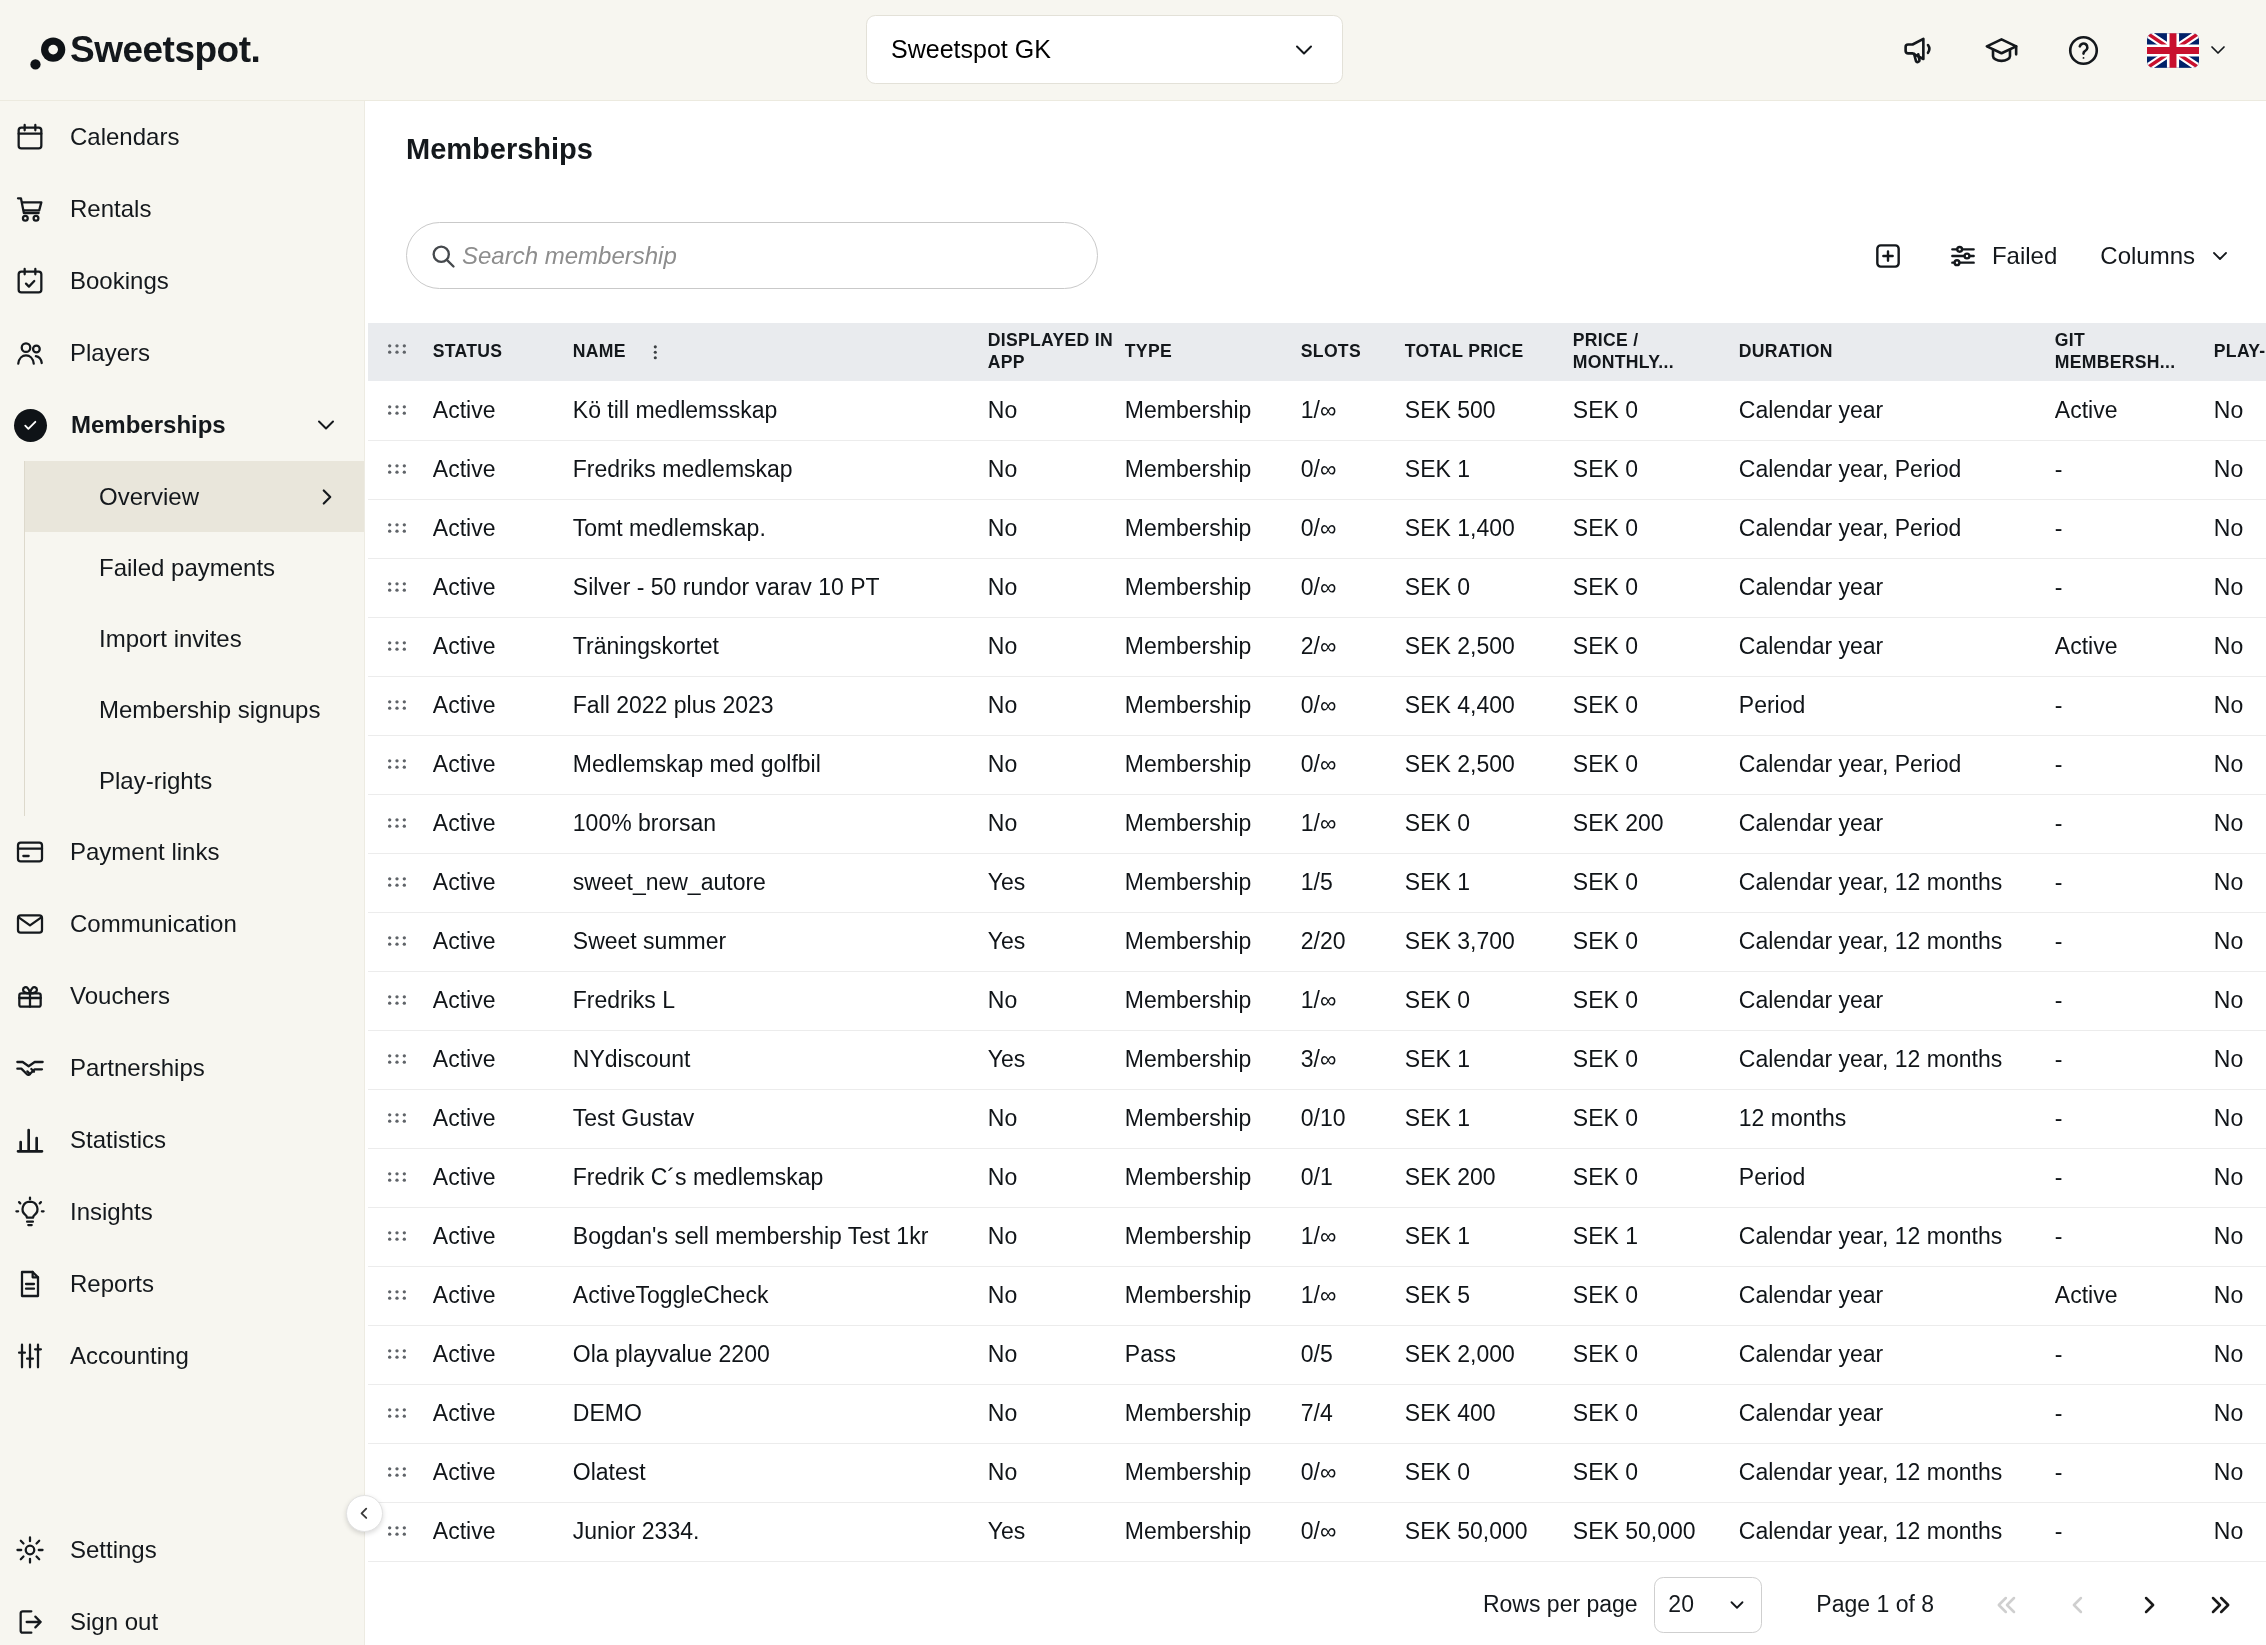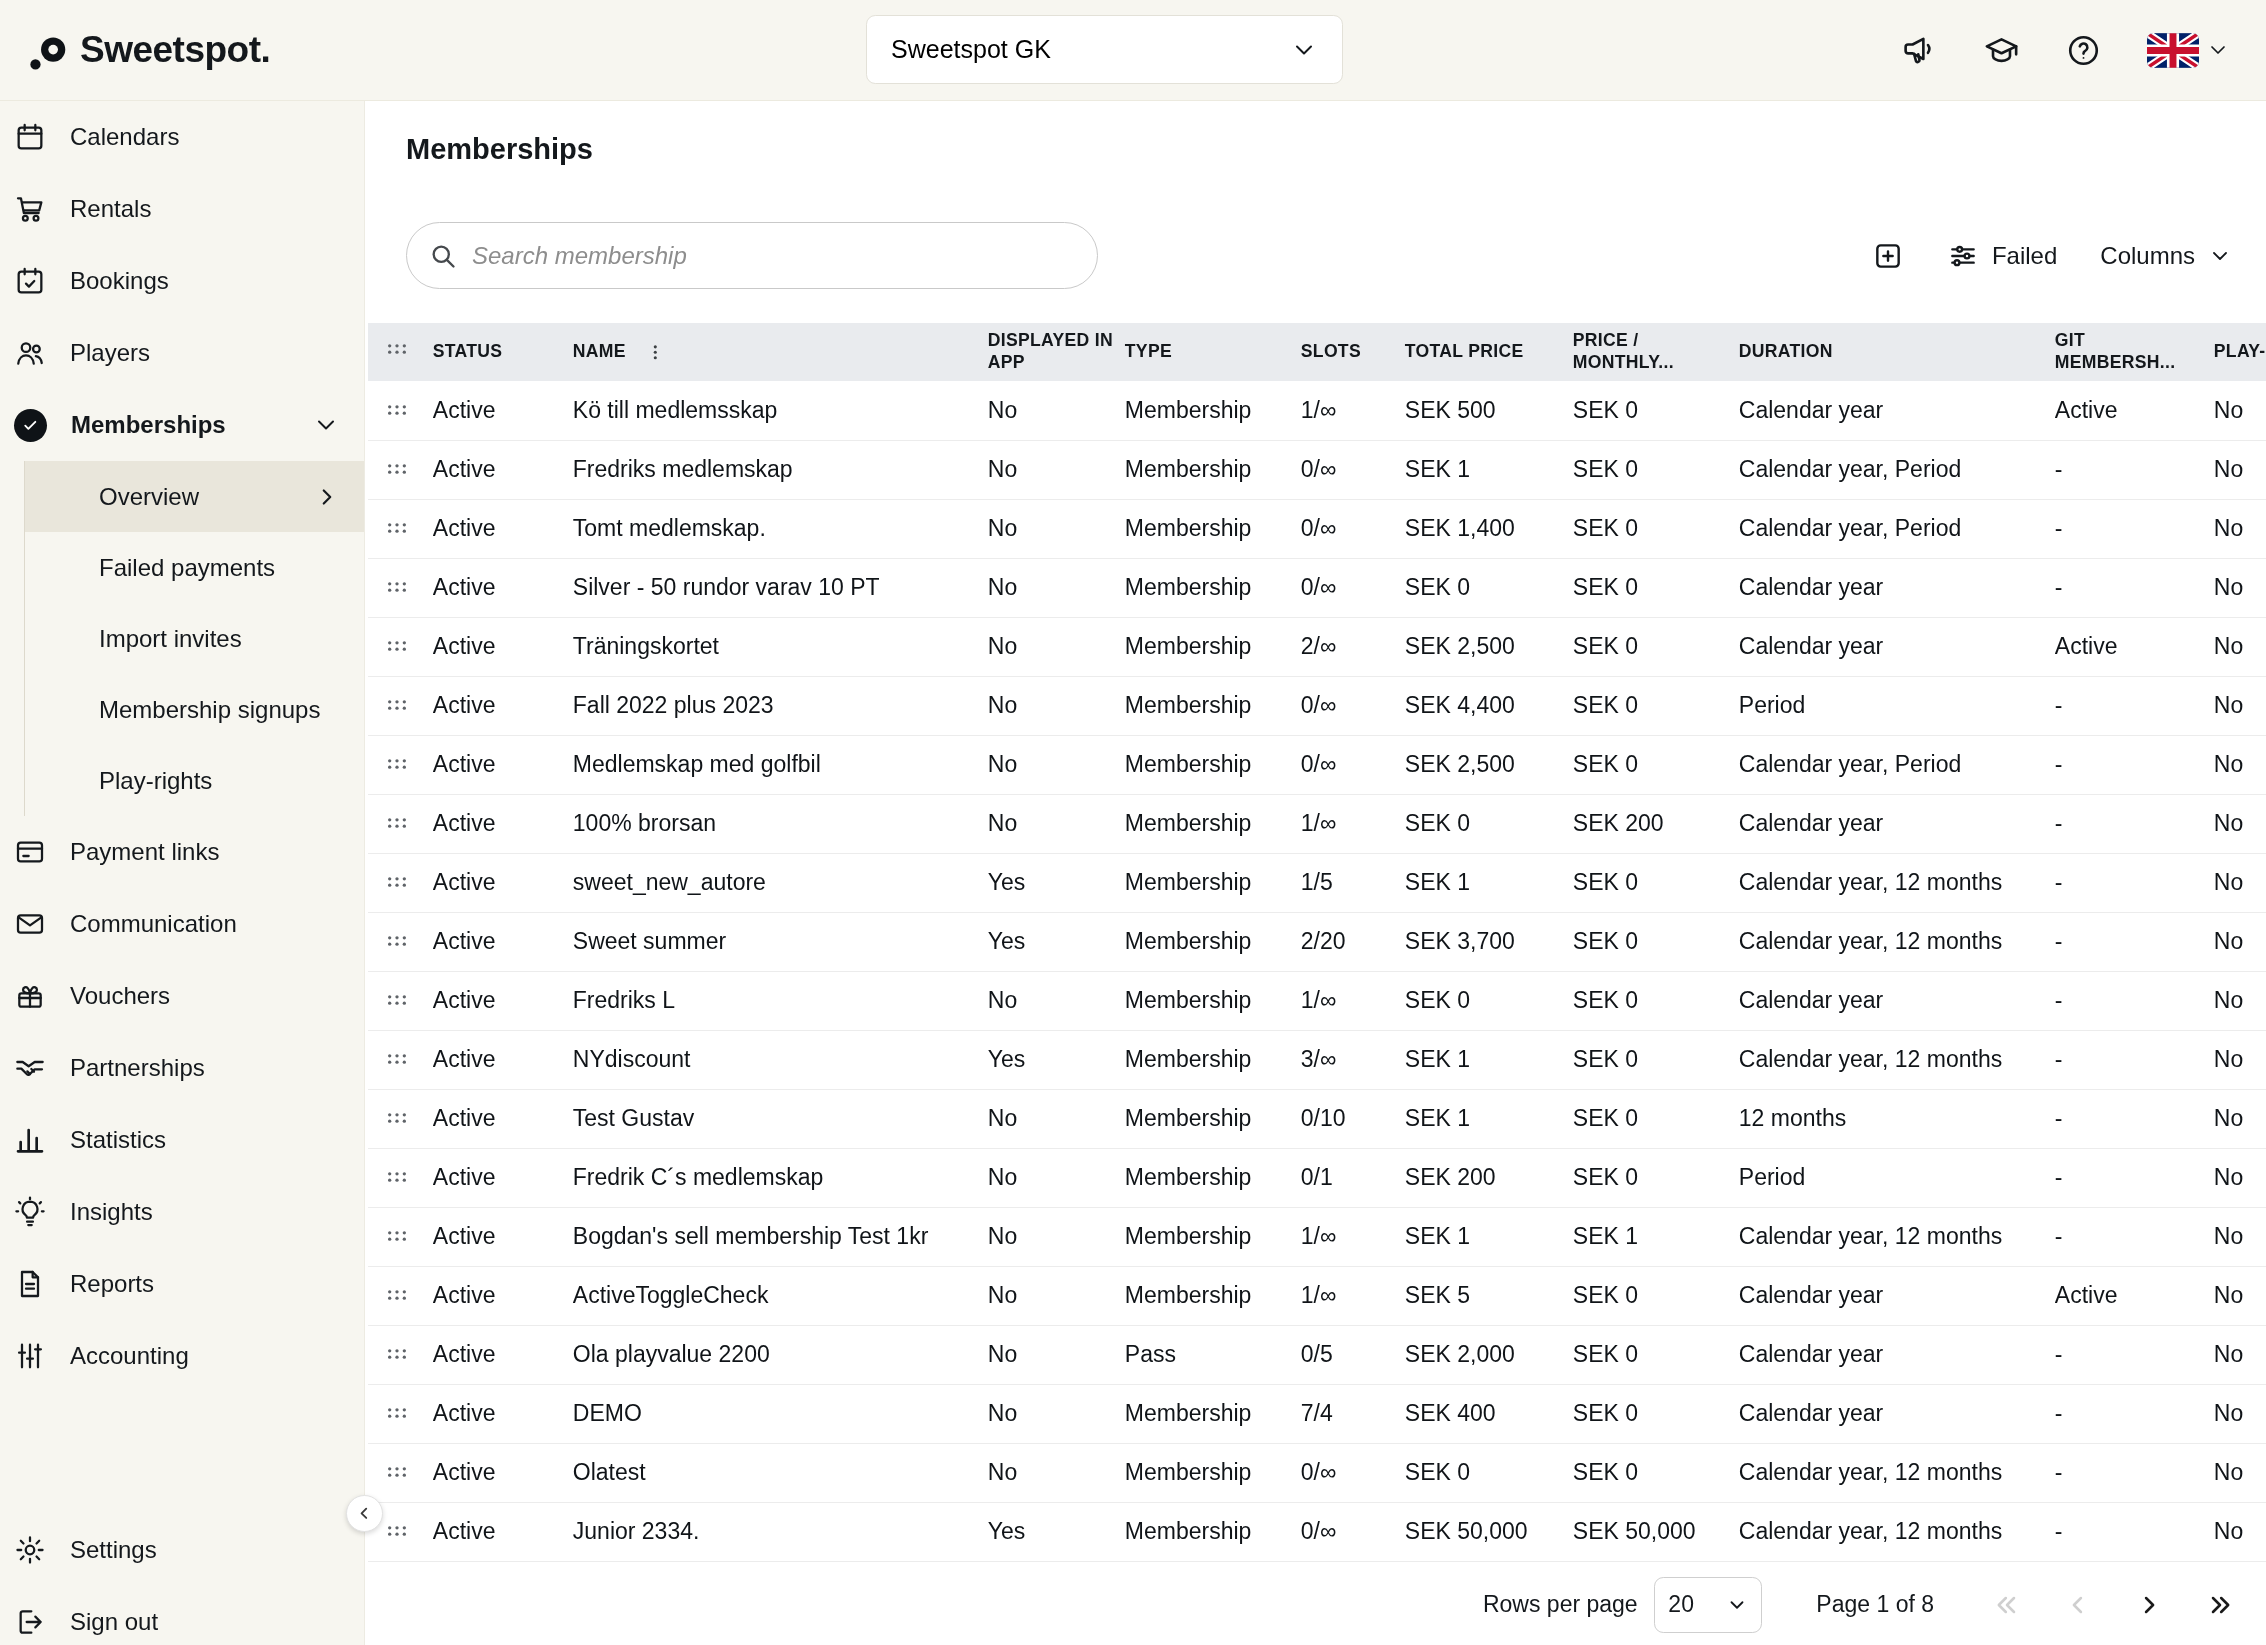--- a/index.html
+++ b/index.html
@@ -1,21 +1,21 @@
 <!DOCTYPE html>
 <html style="font-size:15px"><head>
 <meta charset="utf-8">
 <style>
   *{box-sizing:border-box;margin:0;padding:0}
   html,body{width:2267px;height:1646px;overflow:hidden}
   body{font-family:"Liberation Sans",sans-serif;color:#14181c;background:#fff}
 
   
   .topbar{height:101px;background:#f7f6f0;display:flex;align-items:center;padding:0 37px 0 28px;position:relative;border-bottom:0.9px solid #eceadf}
-  .logo{display:flex;align-items:center;gap:11px;font-weight:700;font-size:37px;letter-spacing:-0.5px}
+  .logo{display:flex;align-items:center;gap:1px;font-weight:700;font-size:37px;letter-spacing:-0.5px}
   .logo svg{width:41px;height:41px}
   .club-selector{position:absolute;left:866px;top:15px;width:477px;height:69px;background:#fff;border:0.9px solid #e3e1d8;border-radius:9.3px;display:flex;align-items:center;justify-content:space-between;padding:0 24px;font-size:25px;cursor:pointer}
   .topbar-icons{margin-left:auto;display:flex;align-items:center;gap:45px}
   .tbic{width:37px;height:37px;stroke:#14181c;fill:none;stroke-width:1.7;stroke-linecap:round;stroke-linejoin:round;cursor:pointer}
   .flag-wrap{display:flex;align-items:center;gap:7.4px;cursor:pointer}
   .flag{width:52px;height:35px;border-radius:6.5px;overflow:hidden;display:block}
 
   
   .shell{display:flex;height:1544px}
   .sidebar{width:365px;background:#f7f6f0;border-right:0.9px solid #edebe2;display:flex;flex-direction:column;position:relative;flex:none}
@@ -31,21 +31,21 @@
   .sub-item.selected{background:#e9e6db;font-weight:400}
   .sub-item .chev-r{margin-left:auto;width:26px;height:26px;stroke:#15191d;fill:none;stroke-width:2;stroke-linecap:round;stroke-linejoin:round}
   .sidebar-footer{margin-top:auto;margin-bottom:-13px}
   .collapse-btn{position:absolute;top:1394px;right:-18.6px;width:37px;height:37px;border-radius:50%;background:#fff;border:0.9px solid #e2e2e2;box-shadow:0 1.9px 5.6px rgba(0,0,0,.15);display:flex;align-items:center;justify-content:center;cursor:pointer;z-index:6}
   .collapse-btn svg{width:18.6px;height:18.6px;stroke:#3a3a3a;fill:none;stroke-width:2.4;stroke-linecap:round;stroke-linejoin:round}
 
   
   main{flex:1;background:#fff;display:flex;flex-direction:column;overflow:hidden;position:relative}
   h1{margin:32px 0 0 41px;font-size:29px;font-weight:700}
   .toolbar{display:flex;align-items:center;margin:56px 35px 0 41px}
-  .search-box{width:692px;height:67px;border:1.4px solid #c9c9c9;border-radius:35px;display:flex;align-items:center;gap:15px;padding:0 9.3px 0 22px;background:#fff}
+  .search-box{width:692px;height:67px;border:1.4px solid #c9c9c9;border-radius:35px;display:flex;align-items:center;gap:5px;padding:0 9.3px 0 22px;background:#fff}
   .search-box svg{width:28px;height:28px;stroke:#45494d;fill:none;stroke-width:2;stroke-linecap:round}
   .search-box input{border:none;outline:none;flex:1;font-size:24px;font-family:"Liberation Sans",sans-serif;background:transparent;color:#14181c}
   .search-box input::placeholder{font-style:italic;color:#8d8d8d}
   .toolbar-right{margin-left:auto;display:flex;align-items:center;gap:43px;font-size:24px}
   .tool-btn{display:flex;align-items:center;gap:13px;cursor:pointer}
   .tool-btn svg{width:32px;height:32px;stroke:#14181c;fill:none;stroke-width:1.8;stroke-linecap:round;stroke-linejoin:round}
   .tool-btn .sm{width:24px;height:24px}
 
   
   .table-wrap{margin-top:34px;overflow:hidden;flex:none}

